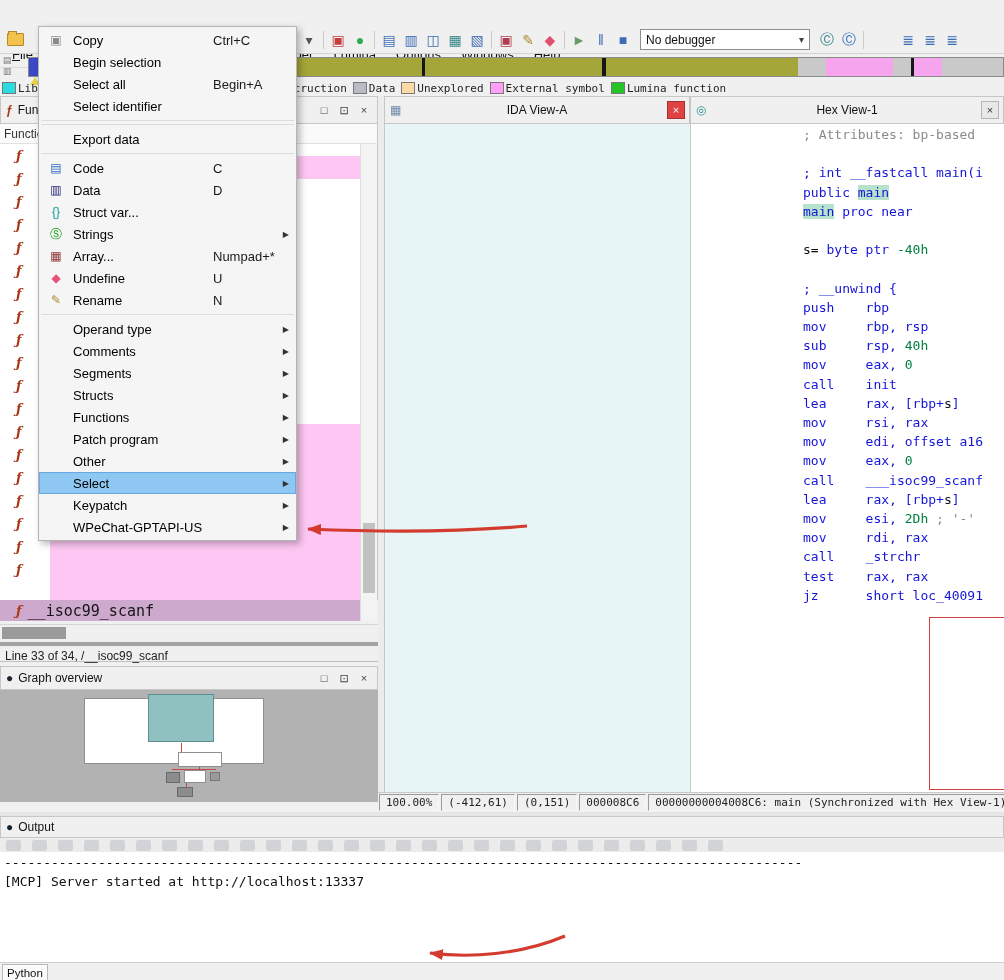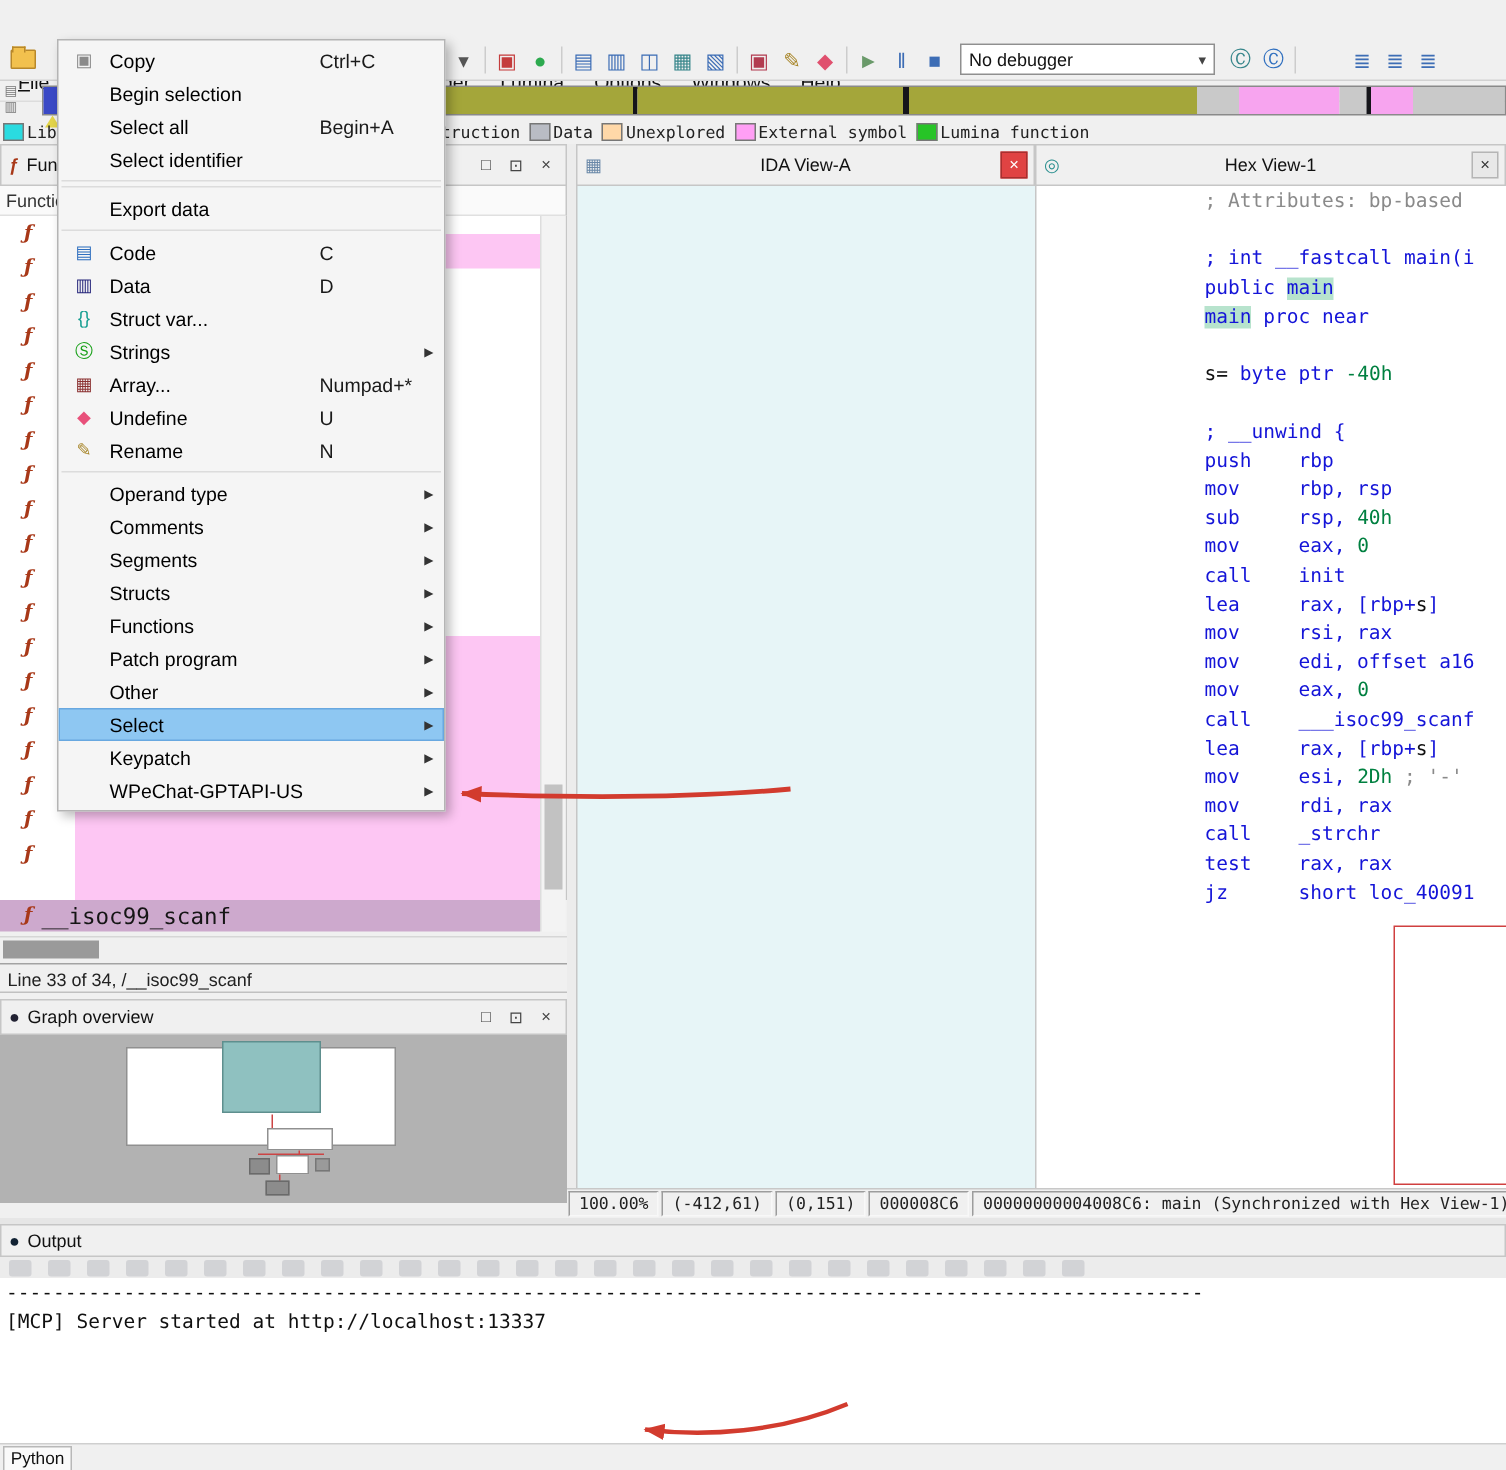--- a/index.html
+++ b/index.html
@@ -55,21 +55,21 @@
   .pinkblock{position:absolute;left:50px;width:310px;background:#fdc6f3;}
   .p1{top:12px;height:23px;}
   .p2{top:280px;height:176px;}
   .fvscroll{position:absolute;left:360px;top:144px;width:17px;height:477px;background:#f3f3f3;border-left:1px solid #dddddd;box-sizing:border-box;}
   .fvthumb{position:absolute;left:2px;bottom:28px;width:12px;height:70px;background:#c2c2c2;}
   .fsel{position:absolute;left:0;top:600px;width:360px;height:21px;background:#cda9cd;display:flex;align-items:center;
         font-family:"DejaVu Sans Mono",monospace;font-size:15px;color:#151515;}
   .fsel .fn-glyph{position:static;margin:0 6px 0 16px;color:#a83818;font:bold 13px "DejaVu Serif",serif;font-style:italic;}
   .fhscroll{position:absolute;left:0;top:624px;width:378px;height:17px;background:#f0f0f0;border-top:1px solid #d6d6d6;box-sizing:border-box;}
   .fhthumb{position:absolute;left:2px;top:2px;width:64px;height:12px;background:#9a9a9a;}
-  .fstatus{position:absolute;left:0;top:642px;width:378px;height:20px;background:#f0f0f0;border-top:1px solid #a3a3a3;
+  .fstatus{position:absolute;left:0;top:642px;width:378px;height:20px;background:#f0f0f0;border-top:4px solid #a3a3a3;
            border-bottom:1px solid #c0c0c0;box-sizing:border-box;font-size:12px;color:#222;padding:3px 0 0 5px;}
   
   .gtitle{left:0;top:666px;width:378px;height:24px;}
   .gcontent{position:absolute;left:0;top:690px;width:378px;height:112px;background:#b2b2b2;overflow:hidden;}
   .gbox{position:absolute;box-sizing:border-box;}
   .gline{position:absolute;background:#cc4444;}
   
   .vsplit{position:absolute;left:378px;top:96px;width:6px;height:696px;background:#ececec;}
   .ctab{left:384px;top:96px;width:306px;height:28px;}
   .cpanel{position:absolute;left:384px;top:124px;width:306px;height:668px;background:#e7f5f7;border-left:1px solid #c6c6c6;box-sizing:border-box;}

